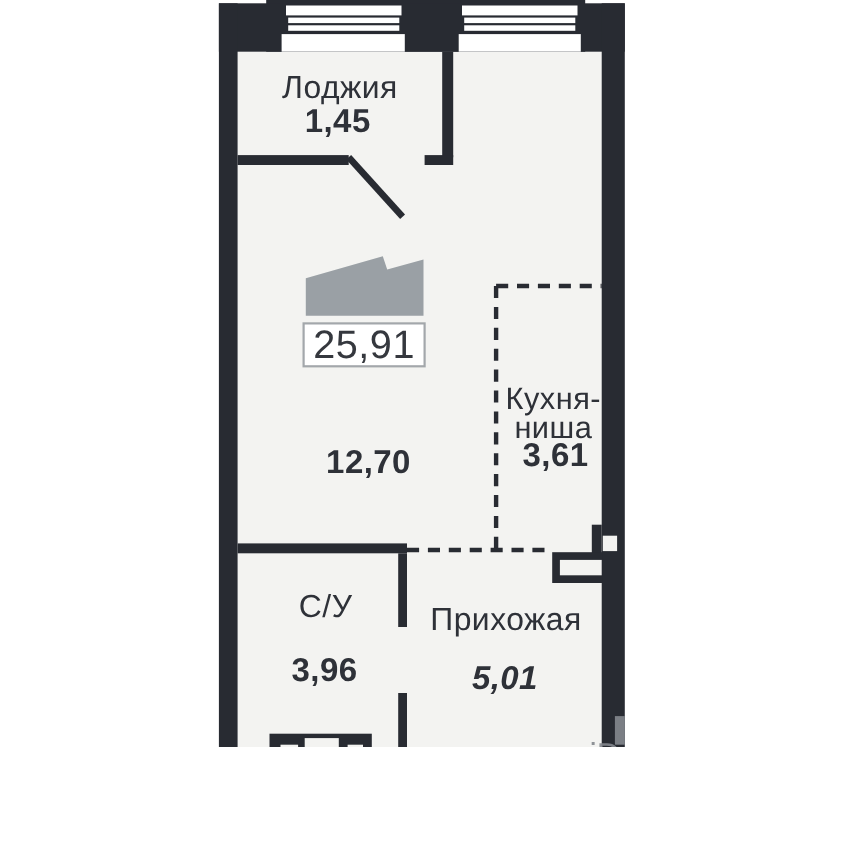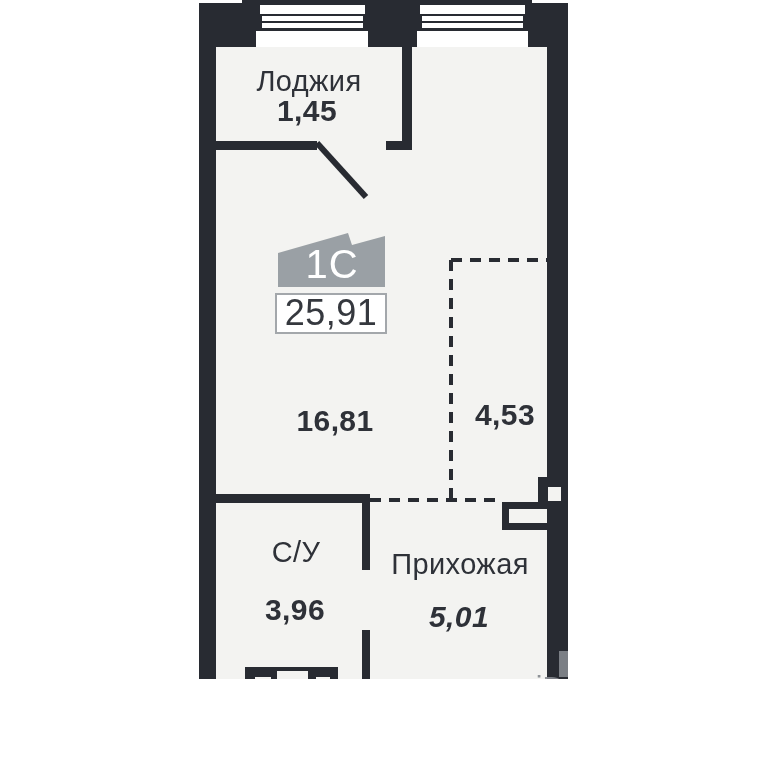--- a/index.html
+++ b/index.html
@@ -71,28 +71,28 @@
 
     <polygon points="278,253 348,233 352,245 385,236 385,287 278,287" fill="#9aa0a5"></polygon>
     <rect x="276" y="294" width="110" height="39" fill="#ffffff" stroke="#a3a7ab" stroke-width="2"></rect>
 
     <rect x="559" y="651" width="9" height="26" fill="#84888e" opacity="0.9"></rect>
   </svg>
 
   <div class="txt lbl" style="left:309px; top:81px;">Лоджия</div>
   <div class="txt val" style="left:307px; top:111px;">1,45</div>
 
-  <div class="txt val" style="left:335px; top:421px;">16,81</div>
+  <div class="txt val" style="left:335px; top:421px;">12,70</div>
 
-  <div class="txt val" style="left:505px; top:415px;">4,53</div>
+  <div class="txt lbl kitchen-name" style="left:503px; top:376px;">Кухня-ниша</div>
+  <div class="txt val" style="left:505px; top:415px;">3,61</div>
 
   <div class="txt lbl" style="left:296px; top:552px;">С/У</div>
   <div class="txt val" style="left:295px; top:610px;">3,96</div>
 
   <div class="txt lbl" style="left:460px; top:564px;">Прихожая</div>
   <div class="txt val" style="left:459px; top:617px;font-style:italic;">5,01</div>
 
-  <div class="txt logo-type" style="left:332px; top:264px;">1С</div>
   <div class="txt logo-total" style="left:331px; top:313px;">25,91</div>
 
   <div class="txt watermark" style="left:550px; top:687px;">iD</div>
 
 </div>
 
 </body></html>

